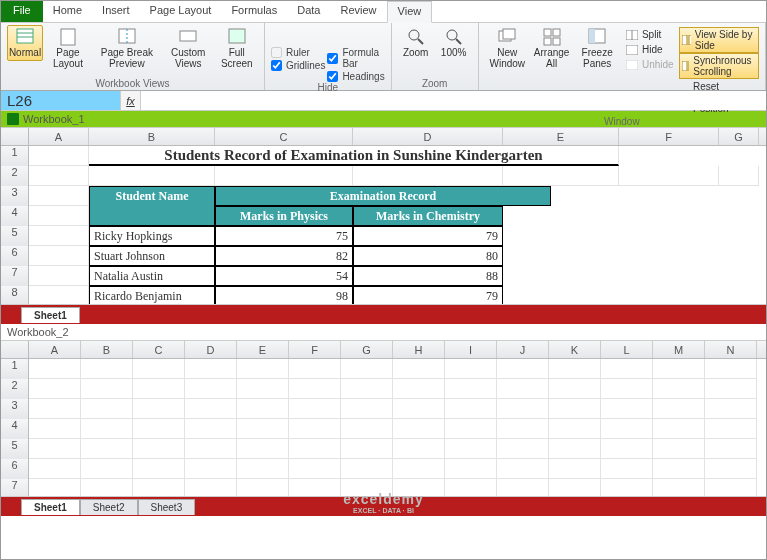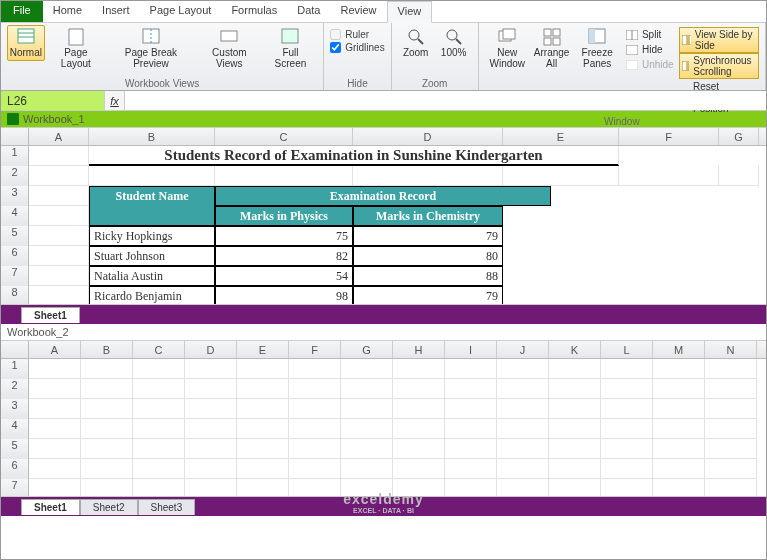--- a/index.html
+++ b/index.html
@@ -12,50 +12,50 @@
 .tab.active { background: #f5f6f7; border: 1px solid #ccc; border-bottom: 1px solid #f5f6f7; margin-bottom: -1px; }
 
 .ribbon { display: flex; background: linear-gradient(#f7f8f9,#e9ecef); height: 68px; border-bottom: 1px solid #aaa; }
 .group { border-right: 1px solid #c9c9c9; padding: 2px 6px 0; display: flex; flex-direction: column; justify-content: space-between; }
 .group-label { text-align: center; font-size: 10px; color: #666; padding-bottom: 1px; }
 .group-body { display: flex; gap: 2px; align-items: flex-start; flex: 1; }
 .big-btn { display: flex; flex-direction: column; align-items: center; padding: 2px 4px; min-width: 36px; cursor: pointer; border: 1px solid transparent; border-radius: 2px; }
 .big-btn.active { background: linear-gradient(#fef4d0,#fcda7a); border-color: #c9a227; }
 .big-btn .ico { width: 18px; height: 18px; margin-bottom: 1px; }
 .big-btn span { font-size: 10px; text-align: center; line-height: 1.1; }
-.chk-col { display: flex; flex-direction: column; gap: 2px; padding-top: 4px; }
+.chk-col { display: flex; flex-direction: column; gap: 2px; padding-top: 4px; margin-top: 18px; }
 .chk { display: flex; align-items: center; gap: 4px; font-size: 10px; color: #444; }
 .chk input { width: 11px; height: 11px; }
 .mini-list { display: flex; flex-direction: column; gap: 0; padding-top: 2px; }
 .mini { display: flex; align-items: center; gap: 4px; font-size: 10px; padding: 1px 2px; cursor: pointer; border: 1px solid transparent; }
 .mini.hl { background: linear-gradient(#fef4d0,#fcda7a); border-color: #c9a227; }
 .mini .mi { width: 12px; height: 10px; }
 
 
 .fbar { display: flex; height: 20px; border-bottom: 1px solid #ccc; align-items: stretch; background: #f5f5f5; }
-.namebox { width: 104px; border-right: 1px solid #ccc; padding: 2px 6px; background: #bef264; font-size: 12px; display: flex; align-items: center; }
+.namebox { width: 120px; border-right: 1px solid #ccc; padding: 2px 6px; background: #7dd3fc; font-size: 15px; display: flex; align-items: center; }
 .fx { width: 20px; display: flex; align-items: center; justify-content: center; font-style: italic; border-right: 1px solid #ccc; text-decoration: underline; }
 .finput { flex: 1; background: #fff; padding: 2px 4px; }
 
 
 .wb-title { background: #84cc16; padding: 2px 6px; font-size: 11px; color: #555; border-bottom: 1px solid #ccc; display: flex; align-items: center; gap: 4px; }
 .wb-title .xi { width: 12px; height: 12px; background: #107c10; border-radius: 1px; }
 
 .grid-wrap { position: relative; overflow: hidden; }
 .colhdr { display: flex; background: linear-gradient(#f5f6f7,#e5e7ea); border-bottom: 1px solid #bbb; height: 18px; }
 .corner { width: 28px; border-right: 1px solid #bbb; }
 .ch { border-right: 1px solid #ccc; text-align: center; font-size: 11px; color: #555; line-height: 18px; }
 .rowhdr { width: 28px; background: linear-gradient(#f5f6f7,#e5e7ea); border-right: 1px solid #bbb; text-align: center; font-size: 11px; color: #555; }
 .row { display: flex; height: 20px; }
 .cell { border-right: 1px solid #e3e3e3; border-bottom: 1px solid #e3e3e3; padding: 0 4px; overflow: hidden; white-space: nowrap; font-size: 11px; display: flex; align-items: center; }
 .thdr { background: #3ba3a3; color: #fff; font-weight: bold; justify-content: center; border: 1px solid #000; font-family: 'Times New Roman', serif; font-size: 12px; }
 .tcell { border: 1px solid #000; font-family: 'Times New Roman', serif; font-size: 12px; }
 .tcell.num { justify-content: flex-end; }
 
-.sheet-tabs { display: flex; background: #701a75; border-top: 1px solid #ccc; height: 20px; align-items: center; padding-left: 20px; gap: 0; position: relative; }
+.sheet-tabs { display: flex; background: #b91c1c; border-top: 1px solid #ccc; height: 20px; align-items: center; padding-left: 20px; gap: 0; position: relative; }
 .stab { padding: 2px 12px; font-size: 10px; border: 1px solid #aaa; background: #e5e7ea; border-bottom: none; cursor: pointer; margin-top: 1px; }
 .stab.active { background: #fff; font-weight: bold; }
 .watermark { position: absolute; left: 50%; bottom: 2px; transform: translateX(-50%); color: #bbb; font-size: 14px; font-weight: 600; letter-spacing: 1px; }
 .watermark small { font-size: 7px; letter-spacing: 0; display: block; text-align: center; }
 
 .pane1 { height: 176px; }
 .pane2 { height: 155px; }
 
 
 .wb1 .c-A{width:60px}.wb1 .c-B{width:126px}.wb1 .c-C{width:138px}.wb1 .c-D{width:150px}.wb1 .c-E{width:116px}.wb1 .c-F{width:100px}.wb1 .c-G{width:40px}
@@ -129,20 +129,30 @@
       <div class="chk-col">
         <label class="chk">
             <input type="checkbox" disabled="" style="">
             <span>Ruler</span>
           </label>
         <label class="chk">
             <input type="checkbox" checked="" style="">
             <span>Gridlines</span>
           </label>
       </div>
+      <div class="chk-col">
+        <label class="chk">
+            <input type="checkbox" checked="" style="">
+            <span>Formula Bar</span>
+          </label>
+        <label class="chk">
+            <input type="checkbox" checked="" style="">
+            <span>Headings</span>
+          </label>
+      </div>
     </div>
     <div class="group-label">Hide</div>
   </div>
 
   <div class="group">
     <div class="group-body">
       <div class="big-btn">
         <svg class="ico">
             <circle cx="7" cy="7" r="5" fill="none" stroke="#555"></circle>
             <line x1="11" y1="11" x2="16" y2="16" stroke="#555" stroke-width="2"></line>

